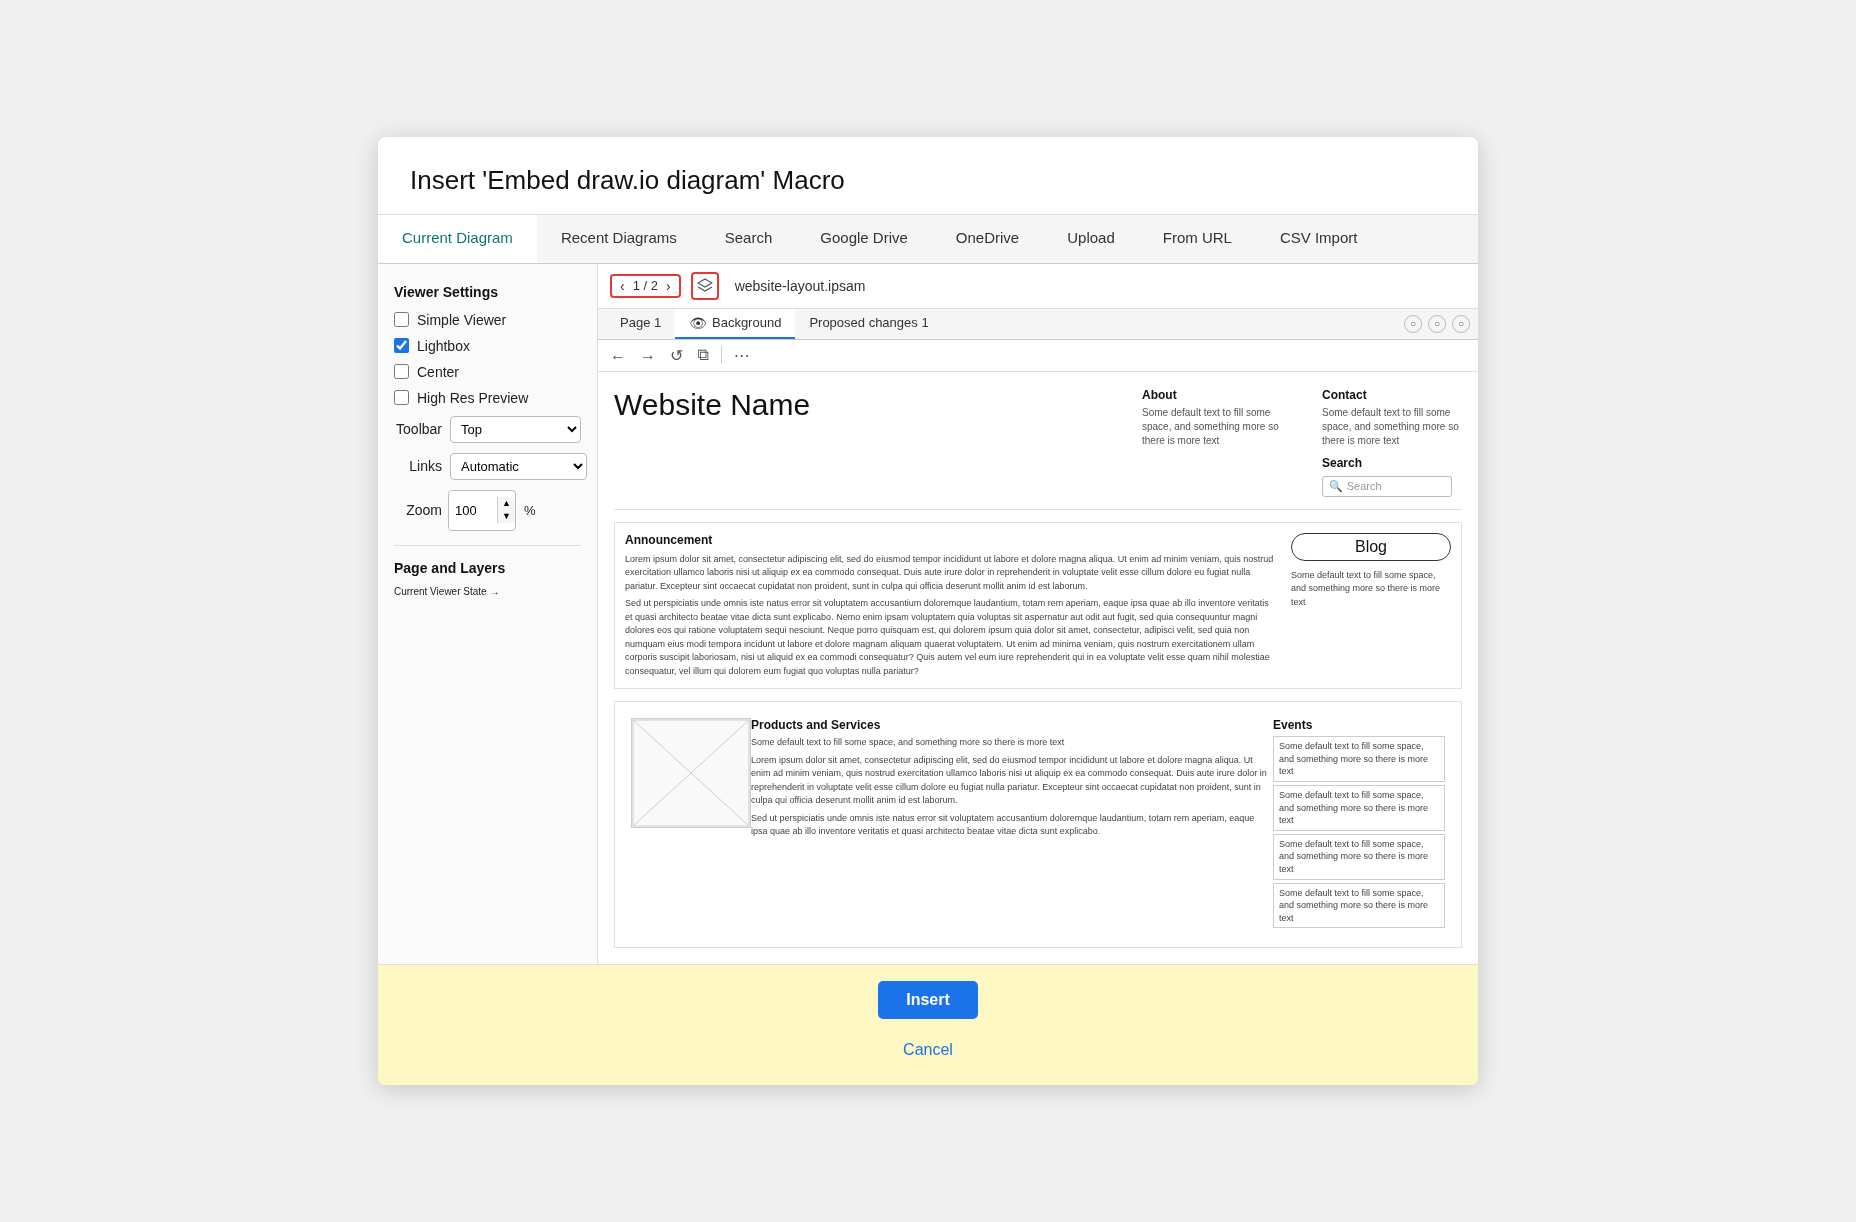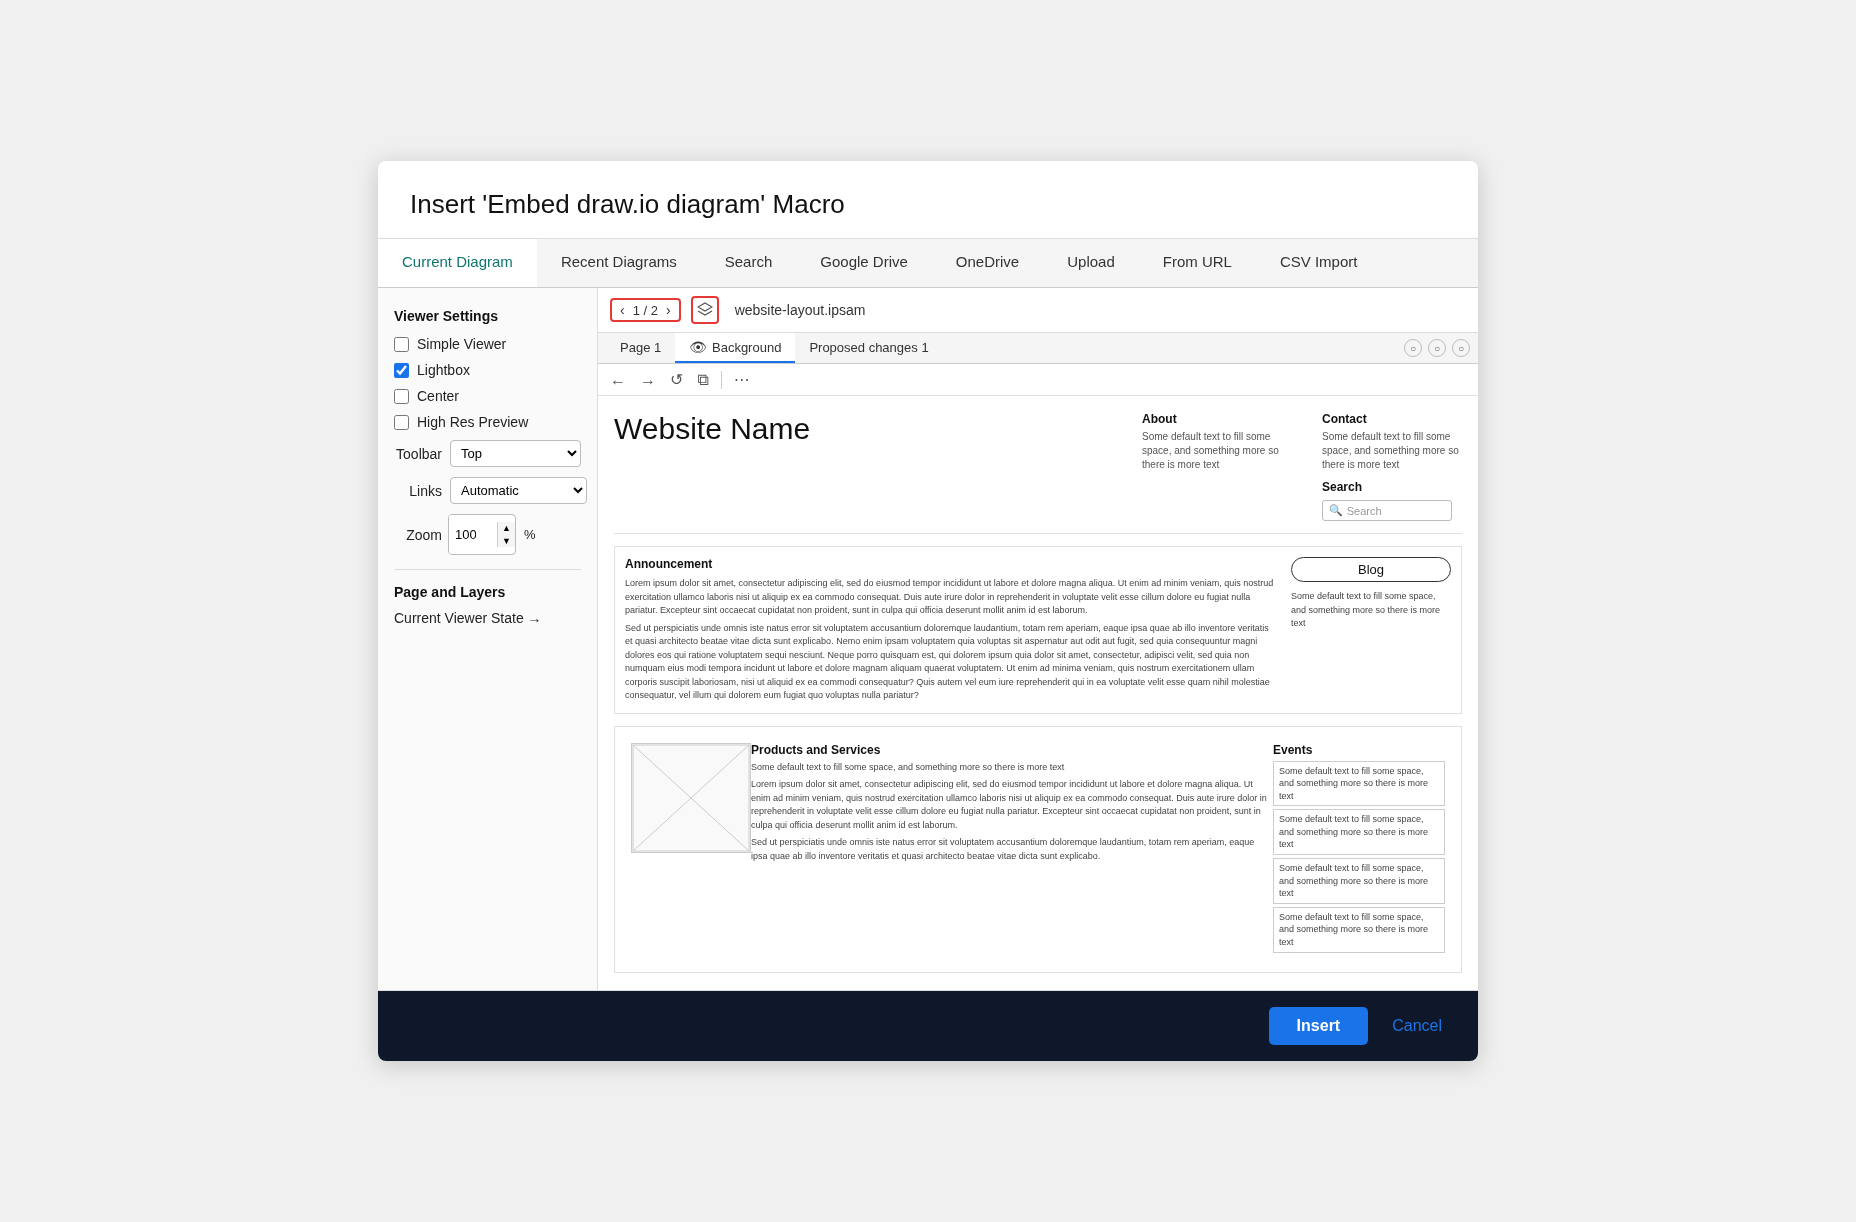--- a/index.html
+++ b/index.html
@@ -150,21 +150,21 @@
       border-top: 1px solid #ddd;
       margin: 14px 0;
     }
     .page-layers-title {
       font-weight: 700;
       font-size: 14px;
       color: #111;
       margin-bottom: 10px;
     }
     .current-viewer-state {
-      font-size: 14px;
+      font-size: 10px;
       color: #222;
     }
     .main-content {
       flex: 1;
       display: flex;
       flex-direction: column;
       overflow: hidden;
       padding: 0;
     }
     .diagram-toolbar {
@@ -349,21 +349,21 @@
     .wp-ann-right {
       width: 160px;
       display: flex;
       flex-direction: column;
       gap: 8px;
     }
     .wp-blog-btn {
       border: 1px solid #333;
       border-radius: 20px;
       padding: 4px 20px;
-      font-size: 13px;
+      font-size: 16px;
       text-align: center;
       color: #111;
       background: #fff;
     }
     .wp-ann-text {
       font-size: 9px;
       color: #444;
       line-height: 1.5;
     }
     .wp-products {
@@ -415,21 +415,22 @@
       line-height: 1.4;
     }
     
     .dialog-footer {
       display: flex;
       justify-content: flex-end;
       align-items: center;
       padding: 16px 24px;
       border-top: 1px solid #ddd;
       gap: 12px;
-      background: #0f172a;
+      background: #fef9c3;
+      flex-direction: column;
     }
     .btn-insert {
       background: #1a73e8;
       color: #fff;
       border: none;
       border-radius: 5px;
       padding: 10px 28px;
       font-size: 16px;
       font-weight: 600;
       cursor: pointer;

